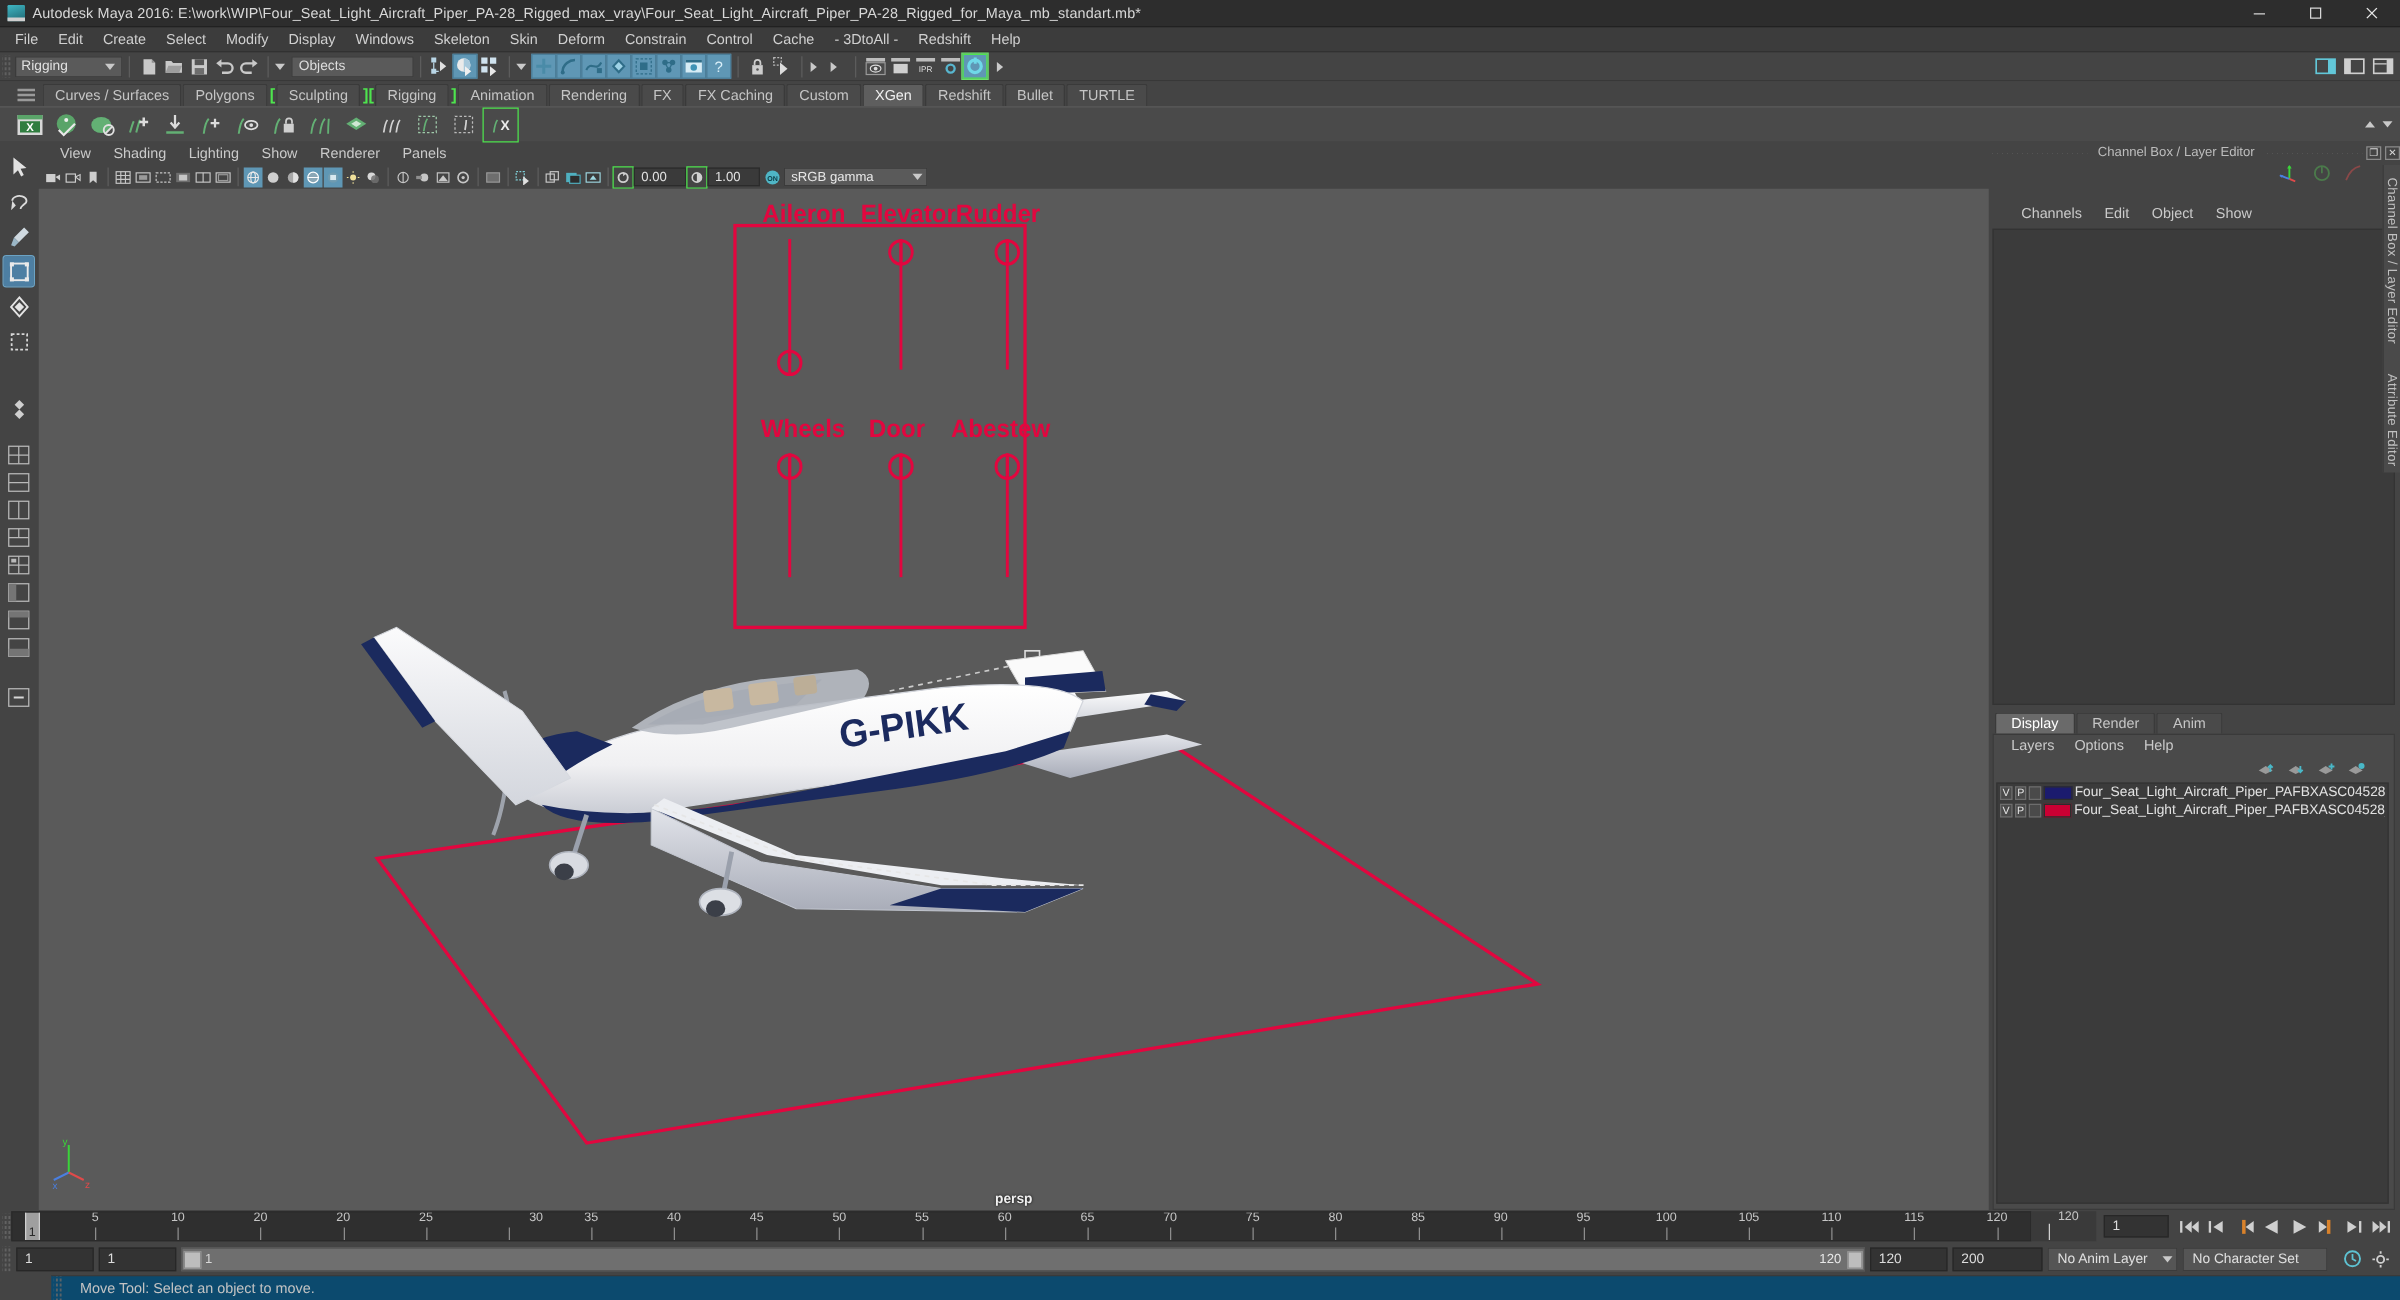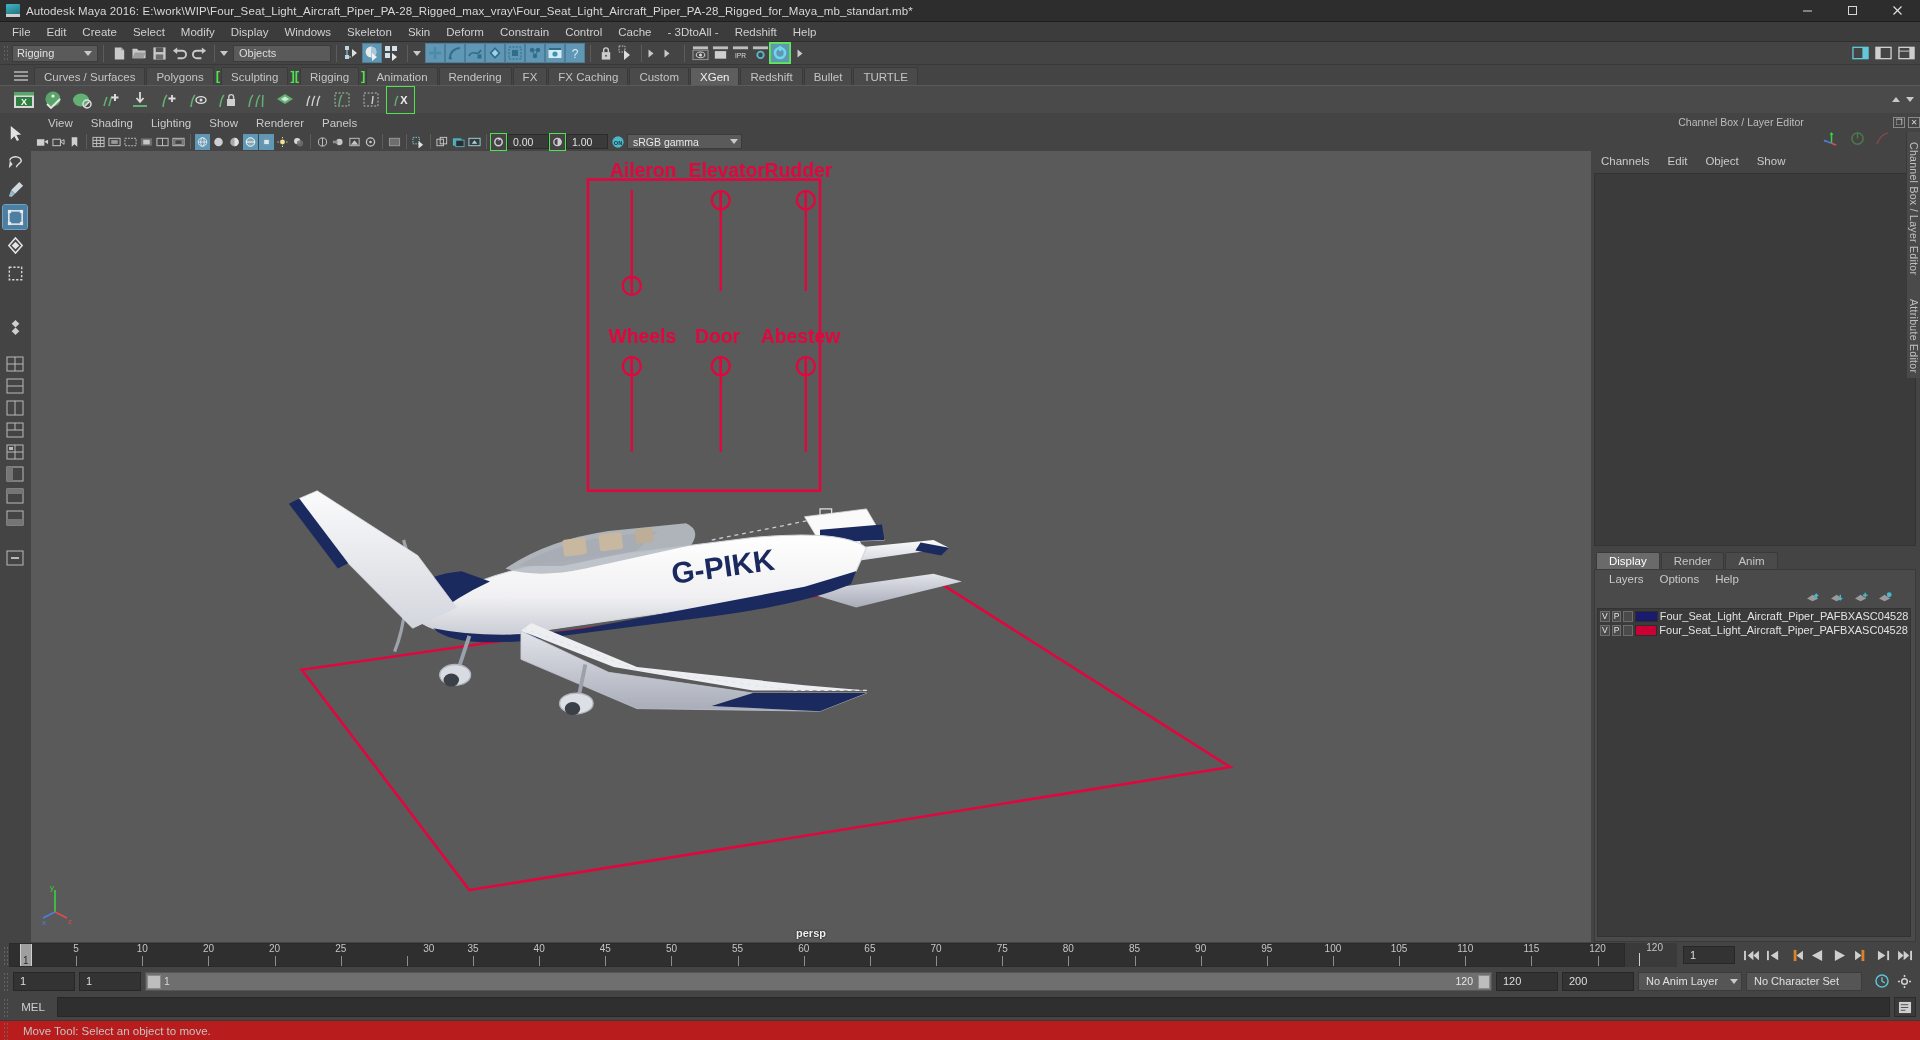--- a/index.html
+++ b/index.html
@@ -128,21 +128,21 @@
   .axis-gizmo{ position:absolute; left:10px; bottom:16px; width:48px; height:44px; }
 
   
   .rightpanel{ width:328px; background:#444; display:flex; flex-direction:column; flex:0 0 328px; padding-top:2px;}
   .rp-titlebar{ height:14px; display:flex; align-items:center; position:relative;}
   .dots{ flex:1; height:1px;
     background-image:radial-gradient(#6f6f6f 0.8px, transparent 1px);
     background-size:4px 4px; }
   .rp-title{ font-size:10.5px; color:#bdbdbd; padding:0 8px; white-space:nowrap;}
   .rp-winbtn{ width:12px;height:11px;border:1px solid #8a8a8a;margin-left:3px;display:flex;align-items:center;justify-content:center;font-size:8px;color:#d8d8d8;}
-  .rp-menubar{ height:20px; display:flex; align-items:flex-end; padding-left:0; margin-top:4px;}
+  .rp-menubar{ height:20px; display:flex; align-items:flex-end; padding-left:16px; margin-top:14px;}
   .rp-menubar .mi{ padding:0 9px; font-size:11.5px; color:#cacaca; line-height:20px;}
   .channelbox{ flex:1; background:#3b3b3b; border:1px solid #333; margin:2px 4px 0 2px; min-height:0;}
   .rp-tabs{ height:17px; display:flex; align-items:flex-end; padding-left:4px; margin-top:6px;}
   .rtab{ height:17px;line-height:17px;padding:0 12px;font-size:11.5px;color:#c5c5c5;
     background:#4a4a4a;border:1px solid #3a3a3a;border-bottom:none;margin-right:1px;border-radius:2px 2px 0 0;}
   .rtab.active{ background:#6a6a6a; color:#fff;}
   .layer-menu{ height:18px;display:flex;align-items:center;padding-left:6px;}
   .layer-menu .mi{ padding:0 8px;font-size:11.5px;color:#cacaca;line-height:18px;}
   .layer-btns{ height:18px; display:flex; align-items:center; justify-content:flex-end; padding-right:22px; gap:9px;}
   .layerlist{ flex:1; background:#3b3b3b; border:1px solid #333; margin:2px 4px 4px 2px; min-height:0; overflow:hidden;}
@@ -184,22 +184,22 @@
   .rangebar .rhandle{ position:absolute; top:2px; width:12px; height:14px; background:#bdbdbd; border:1px solid #8a8a8a;}
   .rangebar .l1{ position:absolute; left:18px; font-size:10.5px; color:#d8d8d8;}
   .rangebar .l2{ position:absolute; font-size:10.5px; color:#e8e8e8;}
   .acombo{ height:19px;background:#555;border:1px solid #3b3b3b;
     display:flex;align-items:center;padding:0 16px 0 7px;font-size:11px;color:#e0e0e0;position:relative;}
   .acombo .arrow{position:absolute;right:3px;top:0;bottom:0;display:flex;align-items:center;}
 
   .mel-row{ height:26px; display:flex; align-items:center; background:#444; flex:0 0 26px; padding-left:2px;}
   .mel-lab{ width:48px; text-align:center; font-size:11.5px; color:#cfcfcf;}
   .mel-input{ flex:1; height:20px; background:#2f2f2f; border:1px solid #272727;}
-  .help-row{ height:20px; display:flex; align-items:center; background:#b91c1c; flex:0 0 20px;
-    padding-left:2px; border-top:1px solid #3a3a3a;}
+  .help-row{ height:20px; display:flex; align-items:center; background:#0c4a6e; flex:0 0 20px;
+    padding-left:2px; border-top:1px solid #3a3a3a;margin-left:41px;}
   .help-text{ font-size:11.5px; color:#c3c3c3; padding-left:14px;}
   .vgrip{ width:7px;height:20px;
     background-image:radial-gradient(#676767 0.9px, transparent 1px);
     background-size:3px 4px; background-position:1px 1px; opacity:.85; flex:0 0 7px;}
 </style>
 </head>
 <body>
 
 <div class="app">
 
@@ -1248,32 +1248,19 @@
         <g stroke="#d0d0d0" stroke-width="1.6">
             <line x1="8" y1="1" x2="8" y2="3.2"></line>
             <line x1="8" y1="12.8" x2="8" y2="15"></line>
             <line x1="1" y1="8" x2="3.2" y2="8"></line>
             <line x1="12.8" y1="8" x2="15" y2="8"></line>
           </g>
       </svg>
     </div>
   </div>
 
-  <div class="mel-row">
-    <div class="vgrip"></div>
-    <div class="mel-lab">MEL</div>
-    <input class="mel-input" style="color: rgb(224, 224, 224); font-family: &quot;Liberation Sans&quot;, sans-serif; font-size: 11px; padding-left: 6px;" value="" placeholder="">
-    <div style="width:22px;height:20px;margin-left:4px;margin-right:4px;display:flex;align-items:center;justify-content:center;background:#3a3a3a;border:1px solid #2c2c2c">
-      <svg width="14" height="13" viewBox="0 0 15 14">
-          <rect x="1" y="1" width="13" height="12" fill="#cfcfcf"></rect>
-          <line x1="3" y1="4" x2="11" y2="4" stroke="#4a4a4a"></line>
-          <line x1="3" y1="7" x2="11" y2="7" stroke="#4a4a4a"></line>
-          <line x1="3" y1="10" x2="8" y2="10" stroke="#4a4a4a"></line>
-        </svg>
-    </div>
-  </div>
 
   <div class="help-row">
     <div class="vgrip"></div>
     <div class="help-text">Move Tool: Select an object to move.</div>
   </div>
 
 </div>
 
 </body></html>

